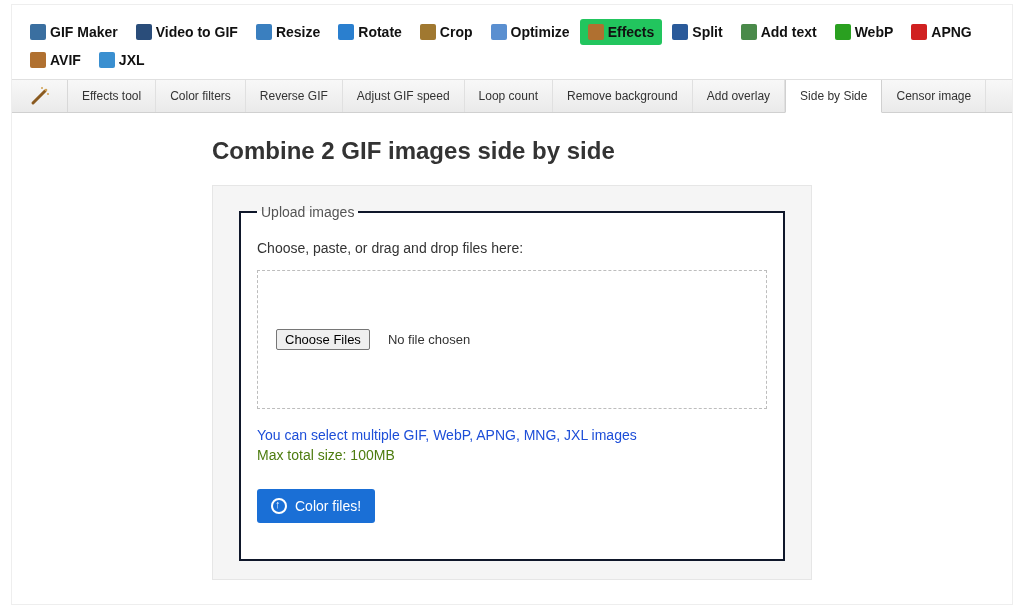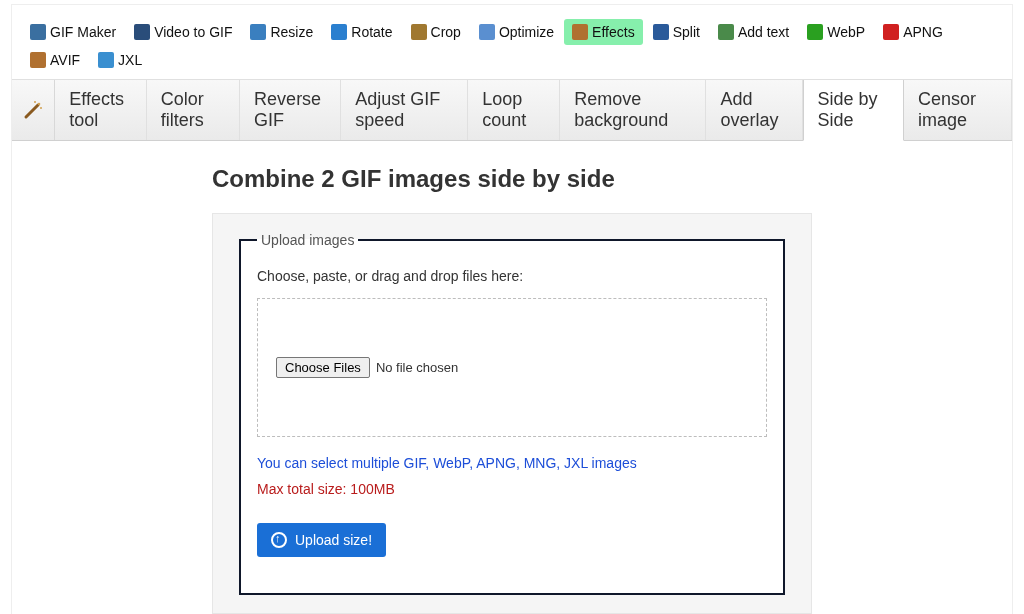--- a/index.html
+++ b/index.html
@@ -40,28 +40,28 @@
     flex-wrap: wrap;
     align-items: center;
     gap: 2px;
     padding: 14px 10px 6px;
   }
   .main-nav-item {
     display: inline-flex;
     align-items: center;
     gap: 4px;
     padding: 5px 8px;
-    font-weight: normal;
+    font-weight: bold;
     font-size: 14px;
     color: #111;
     cursor: pointer;
     border-radius: 3px;
   }
   .main-nav-item.active-main {
-    background: #86efac;
+    background: #22c55e;
     text-align: center;
   }
   .nav-icon {
     width: 16px;
     height: 16px;
     display: inline-block;
     border-radius: 2px;
     flex-shrink: 0;
   }
   .sub-nav {
@@ -73,21 +73,21 @@
   }
   .wand-cell {
     width: 56px;
     display: flex;
     align-items: center;
     justify-content: center;
     border-right: 1px solid #d8d8d8;
   }
   .sub-nav-item {
     padding: 9px 14px;
-    font-size: 18px;
+    font-size: 12px;
     color: #333;
     border-right: 1px solid #e0e0e0;
     cursor: pointer;
     display: flex;
     align-items: center;
   }
   .sub-nav-item.active {
     background: #fff;
     border-bottom: 1px solid #fff;
     margin-bottom: -1px;
@@ -123,34 +123,34 @@
     color: #333;
   }
   .dropzone {
     border: 1px dashed #bdbdbd;
     padding: 58px 18px;
     background: #fff;
   }
   .file-row {
     display: flex;
     align-items: center;
-    gap: 6px;
+    gap: 18px;
     font-size: 13px;
     color: #333;
   }
   .choose-btn {
     background: #efefef;
     border: 1px solid #767676;
     padding: 2px 8px;
     font-size: 13px;
     border-radius: 2px;
     cursor: pointer;
   }
   .info1 { margin-top: 18px; color: #1d4ed8; }
-  .info2 { margin-top: 10px; color: #b91c1c; }
+  .info2 { margin-top: 4px; color: #4d7c0f; }
   .upload-btn {
     margin-top: 26px;
     display: inline-flex;
     align-items: center;
     gap: 8px;
     background: #1a6fd6;
     color: #fff;
     border: none;
     padding: 9px 14px;
     font-size: 14px;
@@ -266,20 +266,20 @@
         <div class="dropzone">
           <div class="file-row">
             <button class="choose-btn">Choose Files</button>
             <span>No file chosen</span>
           </div>
         </div>
         <div class="info1">You can select multiple GIF, WebP, APNG, MNG, JXL images</div>
         <div class="info2">Max total size: 100MB</div>
         <button class="upload-btn">
           <span class="up-icon"></span>
-          <span>Upload size!</span>
+          <span>Color files!</span>
         </button>
         
       </fieldset>
     </div>
   </div>
 
 </div>
 
 </body></html>

